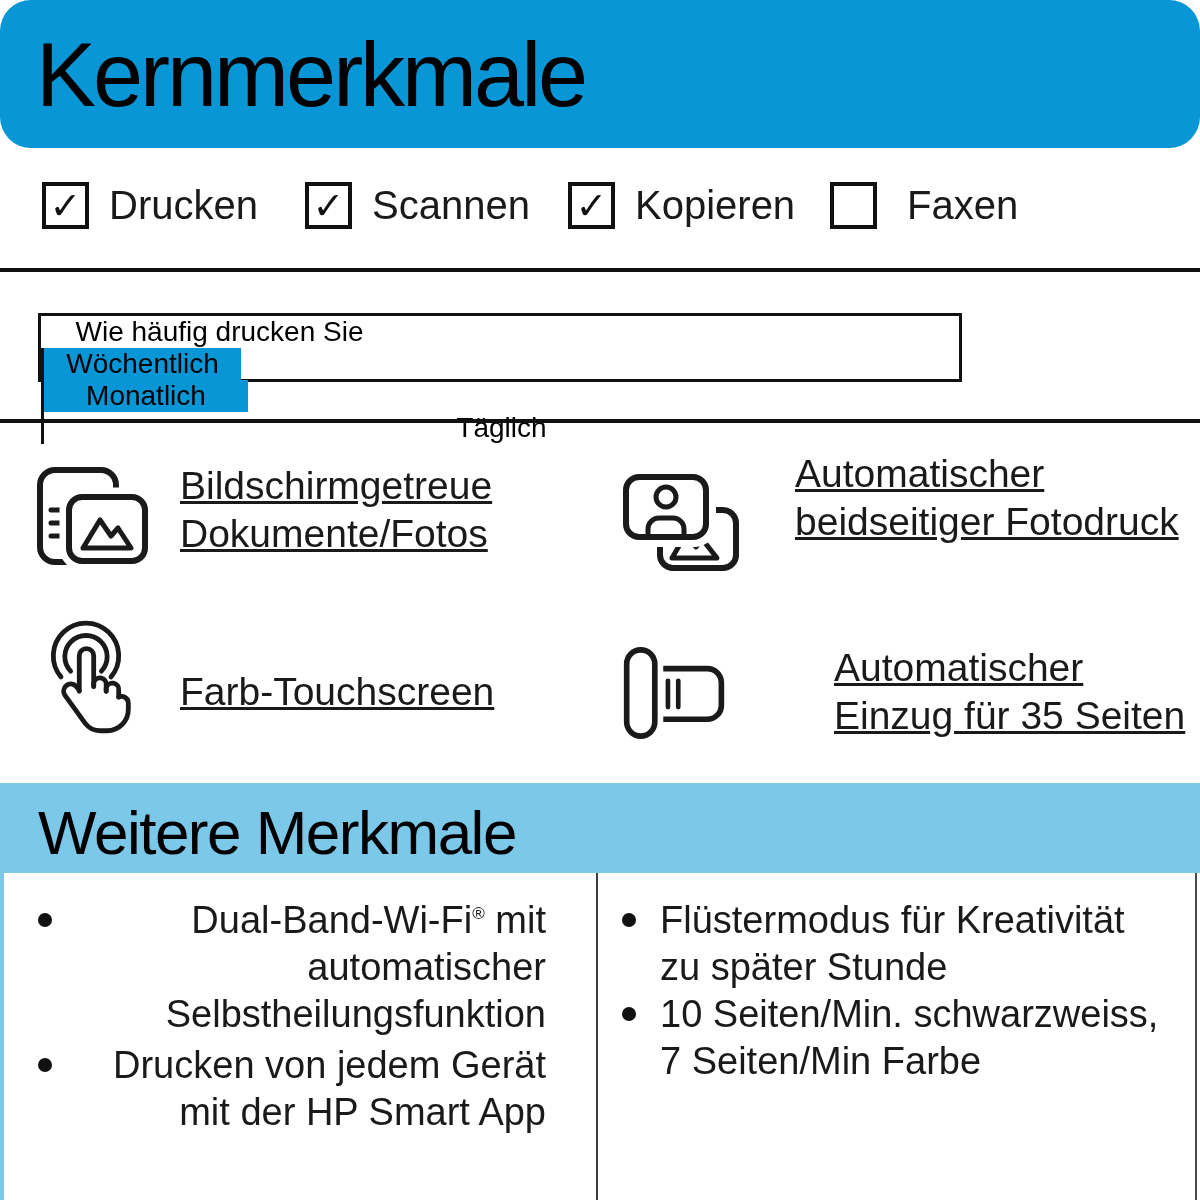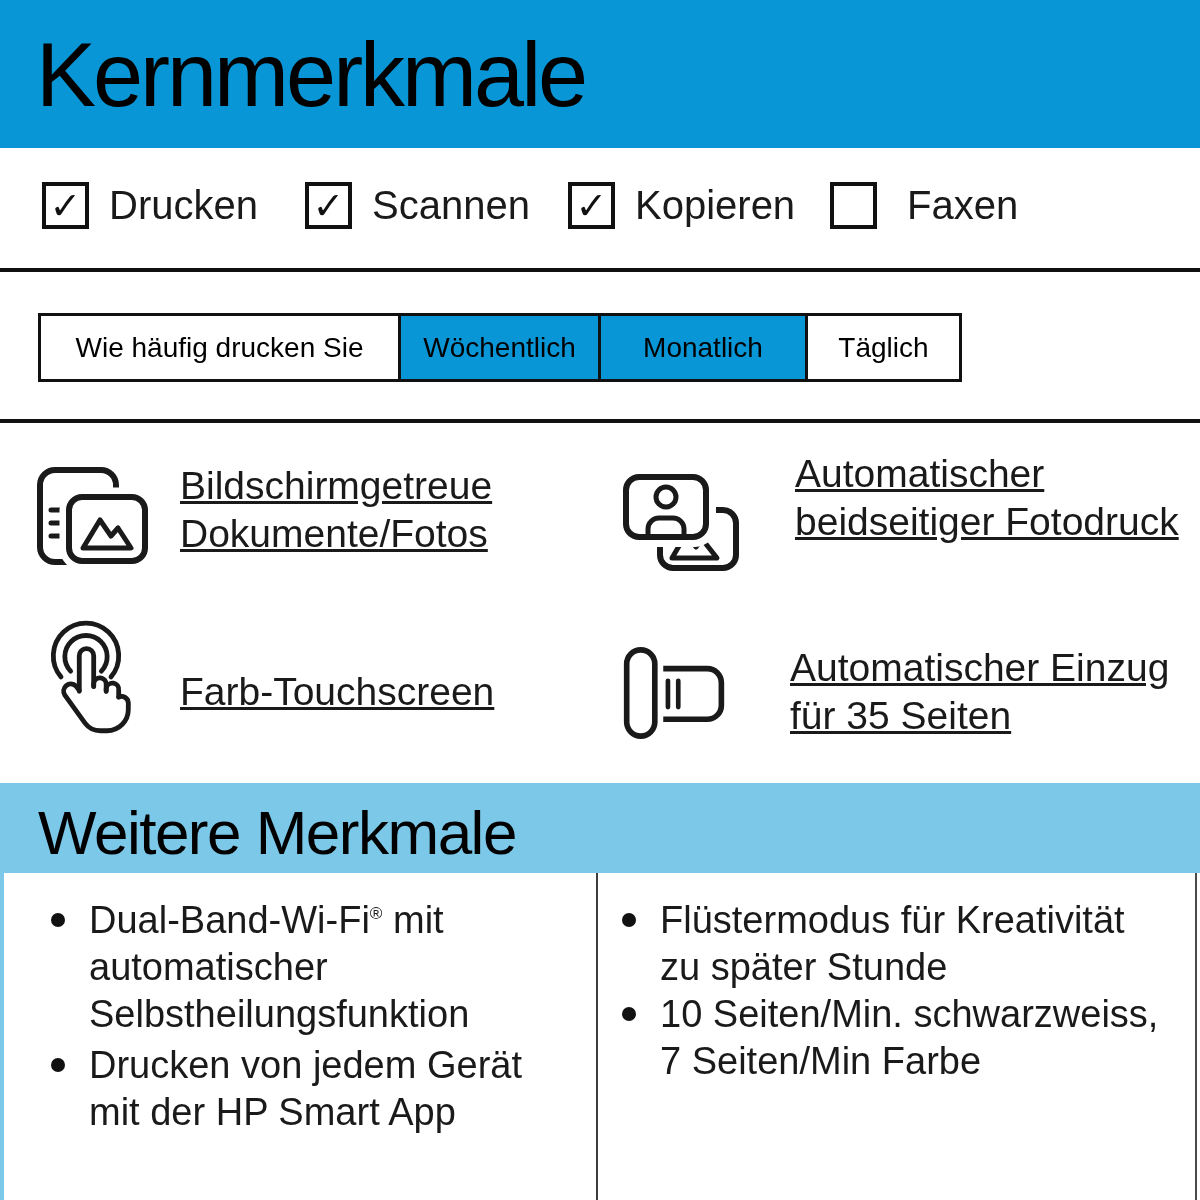--- a/index.html
+++ b/index.html
@@ -8,21 +8,21 @@
     --text:#1a1a1a;
     --line:#111111;
   }
   *{margin:0;padding:0;box-sizing:border-box;}
   html,body{background:#fff;}
   .canvas{
     position:relative;width:1200px;height:1200px;background:#fff;overflow:hidden;
     font-family:"Liberation Sans","DejaVu Sans",sans-serif;color:var(--text);
   }
   
-  .hero{position:absolute;left:0;top:0;width:1200px;height:148px;background:var(--hp-blue);}
+  .hero{position:absolute;left:0;top:0;width:1200px;height:148px;background:var(--hp-blue);border-radius:31px;}
   .hero h1{
     position:absolute;left:36px;top:0;line-height:150px;
     font-size:90px;font-weight:400;letter-spacing:-3px;color:#000;white-space:nowrap;
   }
   
   .caps-row{position:absolute;left:0;top:182px;width:1200px;height:60px;}
   .cap{position:absolute;top:0;display:flex;align-items:center;}
   .cap-1{left:42px;} .cap-2{left:305px;} .cap-3{left:568px;} .cap-4{left:830px;}
   .checkbox{
     width:47px;height:47px;border:4px solid #111;background:#fff;
@@ -30,21 +30,21 @@
     font-size:38px;line-height:1;color:#111;flex:0 0 auto;
   }
   .cap-label{margin-left:20px;font-size:40px;color:var(--text);white-space:nowrap;}
   .cap-4 .cap-label{margin-left:30px;}
   
   .rule{position:absolute;left:0;width:1200px;height:4px;background:var(--line);}
   .rule-1{top:268px;} .rule-2{top:419px;}
   
   .freq-table{
     position:absolute;left:38px;top:313px;width:924px;height:69px;
-    border:3px solid var(--line);display:flex;background:#fff;
+    border:3px solid var(--line);display:flex;background:#fff;flex-direction:column;
   }
   .freq-cell{
     display:flex;align-items:center;justify-content:center;
     font-size:28px;color:#000;white-space:nowrap;background:#fff;
   }
   .freq-q{width:357px;}
   .freq-opt{border-left:3px solid var(--line);}
   .freq-opt-1{width:207px;} .freq-opt-2{width:200px;} .freq-opt-3{flex:1;}
   .freq-opt.selected{background:var(--hp-blue);}
   
@@ -52,36 +52,36 @@
   .feature svg{display:block;}
   .feature .f-icon{flex:0 0 auto;}
   .f-text{font-size:39px;line-height:48px;color:var(--text);}
   .feature-1{left:36px;top:462px;width:580px;}
   .feature-1 .f-icon{width:114px;margin-right:30px;margin-top:4px;}
   .feature-2{left:622px;top:450px;width:578px;}
   .feature-2 .f-icon{width:118px;margin-right:55px;margin-top:22px;}
   .feature-3{left:36px;top:616px;width:580px;}
   .feature-3 .f-icon{width:100px;margin-right:44px;}
   .feature-3 .f-text{margin-top:52px;}
-  .feature-4{left:622px;top:632px;width:578px;}
+  .feature-4{left:622px;top:632px;width:578px;gap:44px;}
   .feature-4 .f-icon{width:105px;margin-right:63px;margin-top:12px;}
   .feature-4 .f-text{margin-top:12px;}
   
   .more-band{position:absolute;left:0;top:783px;width:1200px;height:90px;background:var(--light-blue);}
   .more-band h2{
     position:absolute;left:38px;top:4px;line-height:92px;
     font-size:62px;font-weight:400;letter-spacing:-1.5px;color:#000;white-space:nowrap;
   }
   
   .bullets{position:absolute;left:0;top:873px;width:1200px;height:327px;background:#fff;}
   .edge-strip{position:absolute;left:0;top:0;width:4px;height:327px;background:var(--light-blue);}
   .v-divider{position:absolute;left:596px;top:0;width:2px;height:327px;background:#3d3d3d;}
   .edge-line{position:absolute;left:1195px;top:0;width:2px;height:327px;background:#4a4a4a;}
   .col{position:absolute;top:24px;}
-  .col-left{left:51px;width:508px;}
+  .col-left{left:38px;width:508px;text-align:right;}
   .col-right{left:622px;width:552px;}
   .bullet{display:flex;align-items:flex-start;}
   .bullet + .bullet.gap-left{margin-top:4px;}
   .bullet + .bullet.gap-right{}
   .dot{flex:0 0 auto;width:14px;height:14px;border-radius:50%;background:#111;margin-top:16px;margin-right:24px;}
   .b-text{font-size:38px;line-height:47px;color:var(--text);}
   .b-text sup{font-size:0.45em;vertical-align:super;line-height:0;}
   
   .ico{stroke:var(--text);fill:none;stroke-linecap:round;stroke-linejoin:round;}
 </style>

